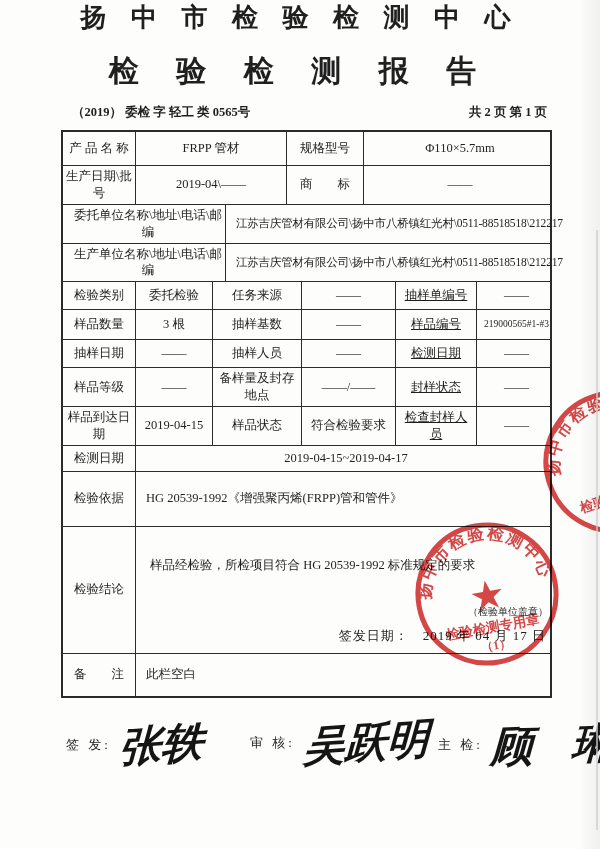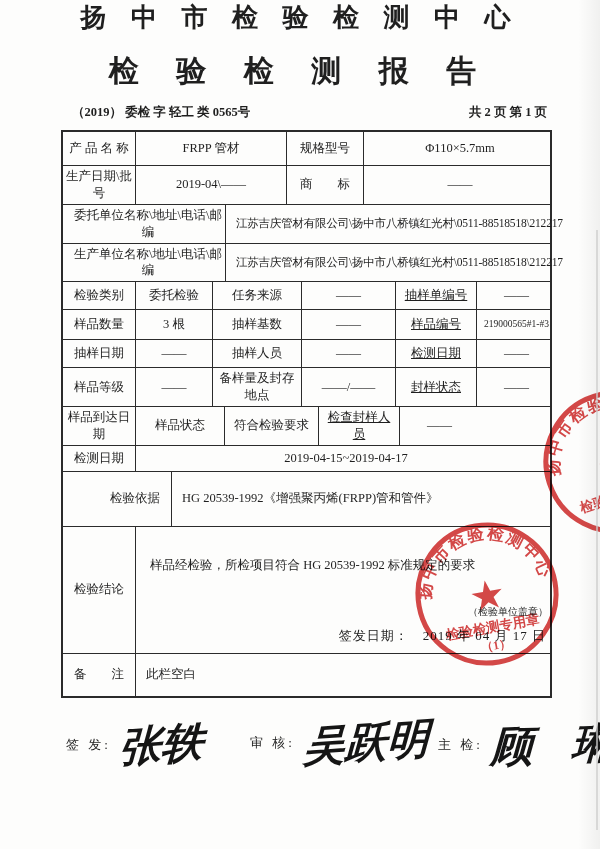--- a/index.html
+++ b/index.html
@@ -19,21 +19,21 @@
   .cell{border-right:1px solid #2b2b2b;box-sizing:border-box;display:flex;align-items:center;
         justify-content:center;text-align:center;font-size:12.5px;padding:2px 3px;line-height:1.35;}
   .cell:last-child{border-right:none;}
   .al{justify-content:flex-start;text-align:left;padding-left:10px;}
   .unitval{font-size:11.5px;white-space:nowrap;letter-spacing:-0.2px;}
   .small{font-size:9.5px;white-space:nowrap;padding:2px 1px;}
   .w73{flex:0 0 73px;}.w77{flex:0 0 77px;}.w89{flex:0 0 89px;}.w94{flex:0 0 94px;}
   .w81{flex:0 0 81px;text-decoration:underline;}.w79{flex:0 0 79px;}.w151{flex:0 0 151px;}.w192{flex:0 0 192px;}
   .w155{flex:0 0 155px;}.w338{flex:0 0 338px;}.w420{flex:0 0 420px;}
   .h33{min-height:33px;}.h24{min-height:24px;}.h35{min-height:35px;padding-left:8px;}.h27{min-height:27px;}
-  .h29{min-height:29px;}.h25{min-height:25px;}.h54{min-height:54px;padding-left:36px;}.h126{min-height:126px;}.h42{min-height:42px;}
+  .h29{min-height:29px;}.h25{min-height:25px;}.h54{min-height:54px;}.h126{min-height:126px;}.h42{min-height:42px;}
 
   .concl-cell{position:relative;display:block;text-align:left;padding:30px 10px 8px 14px;}
   .seal-note{position:absolute;right:8px;bottom:34px;font-size:10px;}
   .issue-date{position:absolute;right:10px;bottom:8px;font-size:13px;letter-spacing:1px;}
 
   .signs{position:relative;height:110px;margin-top:12px;}
   .sig-group{position:absolute;display:flex;align-items:center;}
   .sig-label{font-size:13px;font-weight:400;letter-spacing:3px;white-space:nowrap;}
   .sig-name{font-size:42px;font-weight:700;font-style:italic;color:#151515;white-space:nowrap;
             transform:rotate(-4deg) skewX(-6deg);margin-left:8px;line-height:1;}
@@ -115,20 +115,21 @@
       <div class="cell w73">样品等级</div>
       <div class="cell w77">——</div>
       <div class="cell w89">备样量及封存地点</div>
       <div class="cell w94">——/——</div>
       <div class="cell w81">封样状态</div>
       <div class="cell w79">——</div>
     </div>
 
     <div class="row h27">
       <div class="cell w73">样品到达日期</div>
+      <div class="cell w77">2019-04-15</div>
       <div class="cell w89">样品状态</div>
       <div class="cell w94">符合检验要求</div>
       <div class="cell w81">检查封样人员</div>
       <div class="cell w79">——</div>
     </div>
 
     <div class="row h25">
       <div class="cell w73">检测日期</div>
       <div class="cell w420">2019-04-15~2019-04-17</div>
     </div>

